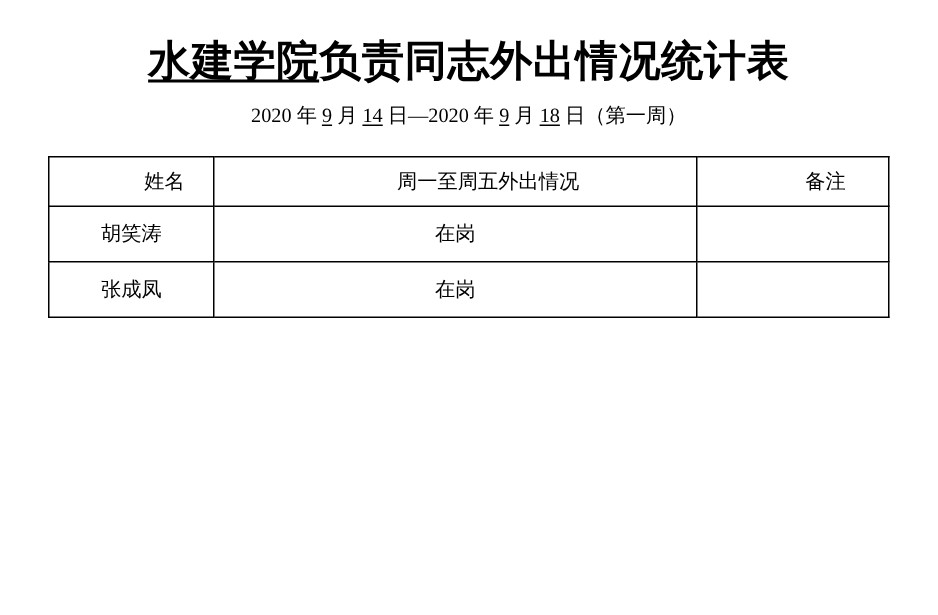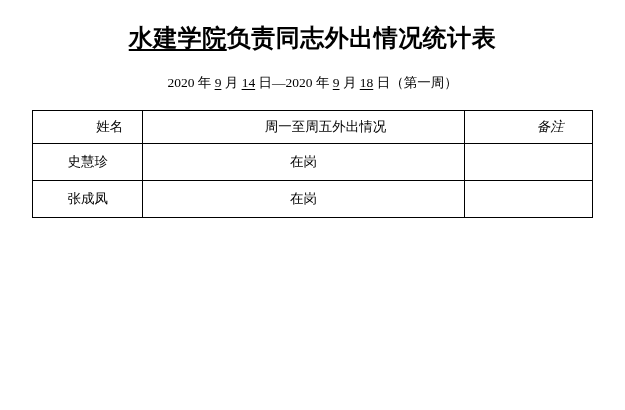--- a/index.html
+++ b/index.html
@@ -16,34 +16,34 @@
   }
   .page {
     position: relative;
     width: 625px;
     height: 410px;
     box-sizing: border-box;
     padding: 0;
   }
   .title {
     text-align: center;
-    font-size: 24px;
+    font-size: 28px;
     font-weight: bold;
     letter-spacing: 0.5px;
     margin-top: 22px;
     white-space: nowrap;
   }
   .title .underlined {
     text-decoration: underline;
     text-underline-offset: 3px;
   }
   .subtitle {
     text-align: center;
     font-size: 13.5px;
-    margin-top: 20px;
+    margin-top: 8px;
     white-space: nowrap;
   }
   .subtitle .u {
     text-decoration: underline;
     text-underline-offset: 2px;
   }
   .table-wrap {
     margin: 18px auto 0 auto;
     width: 561px;
   }
@@ -59,21 +59,21 @@
     vertical-align: middle;
     font-size: 13.5px;
     padding: 0;
   }
   table.sheet tr.header-row td {
     height: 32px;
     padding-left: 44px;
   }
   .col-name { width: 16.4%; }
   .col-status { width: 63.2%; }
-  .col-remark { width: 20.4%; font-style: italic; }
+  .col-remark { width: 20.4%; }
   .name-cell {
     font-size: 14px;
   }
 </style>
 </head>
 <body>
 
 <div class="page">
 
   <div class="title">
@@ -86,21 +86,21 @@
 
   <div class="table-wrap">
     <table class="sheet">
       <tbody>
           <tr class="header-row">
         <td class="col-name">姓名</td>
         <td class="col-status">周一至周五外出情况</td>
         <td class="col-remark">备注</td>
       </tr>
       <tr>
-        <td class="name-cell">史慧珍</td>
+        <td class="name-cell">胡笑涛</td>
         <td>在岗</td>
         <td></td>
       </tr>
       <tr>
         <td class="name-cell">张成凤</td>
         <td>在岗</td>
         <td></td>
       </tr>
     </tbody>
       </table>

